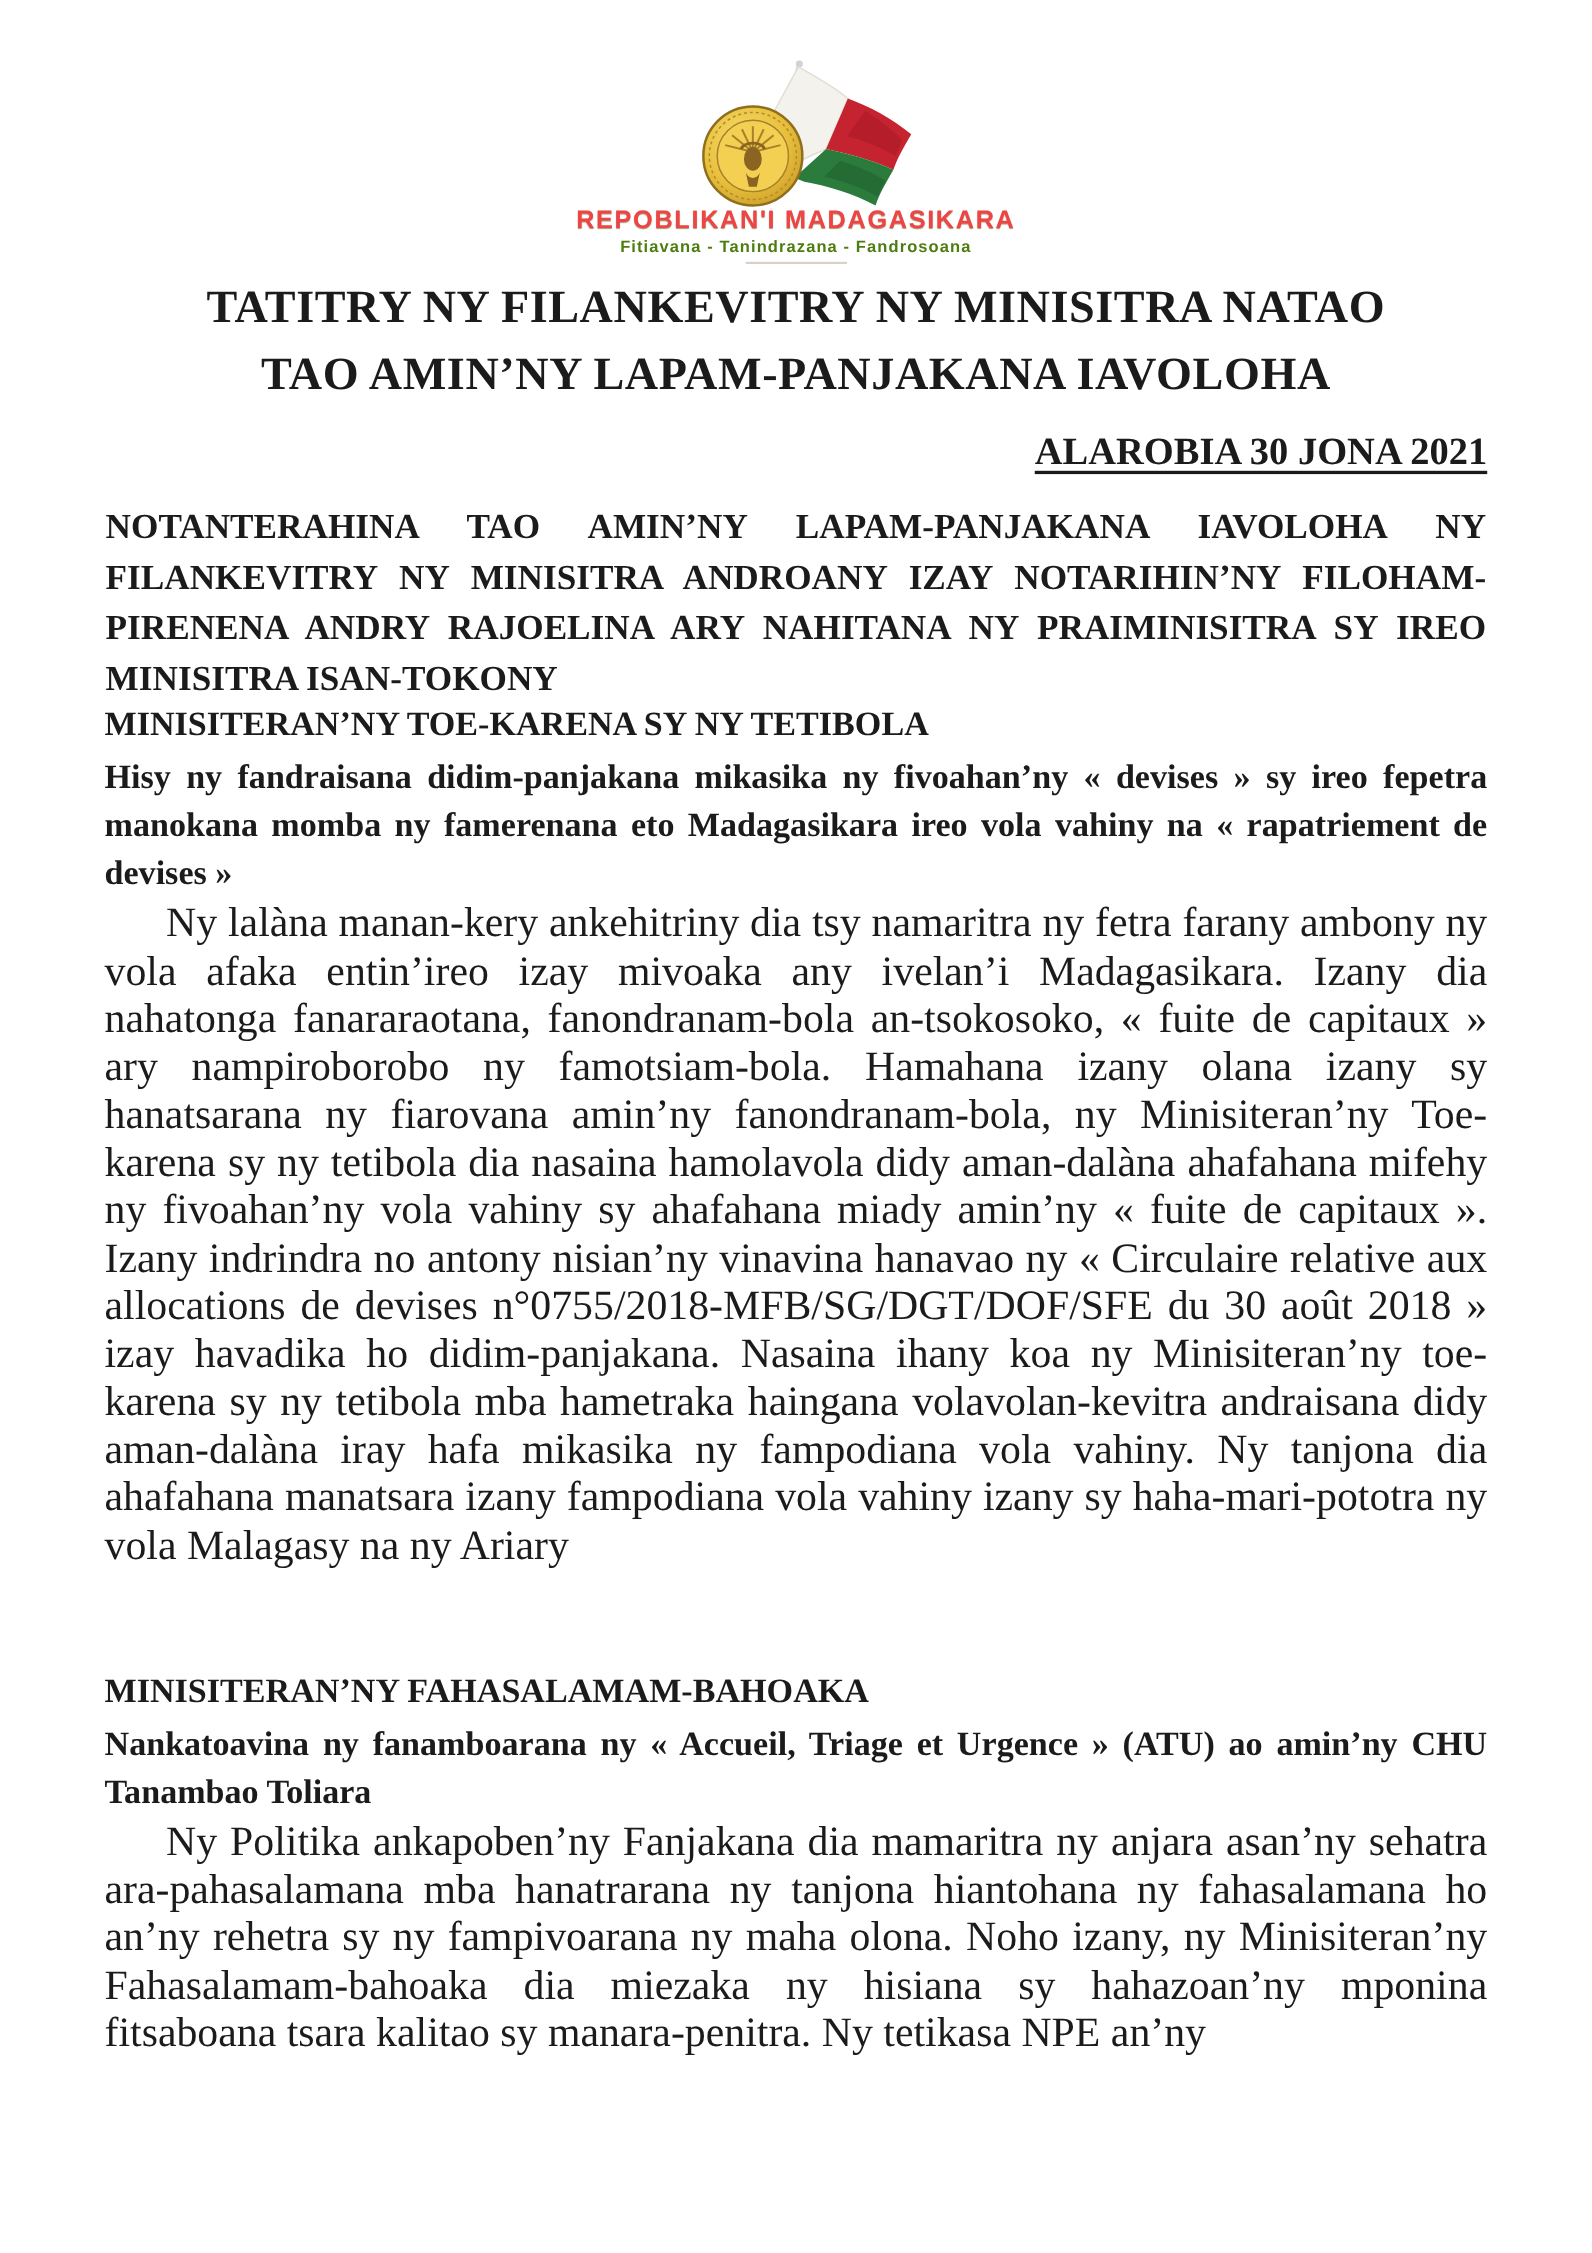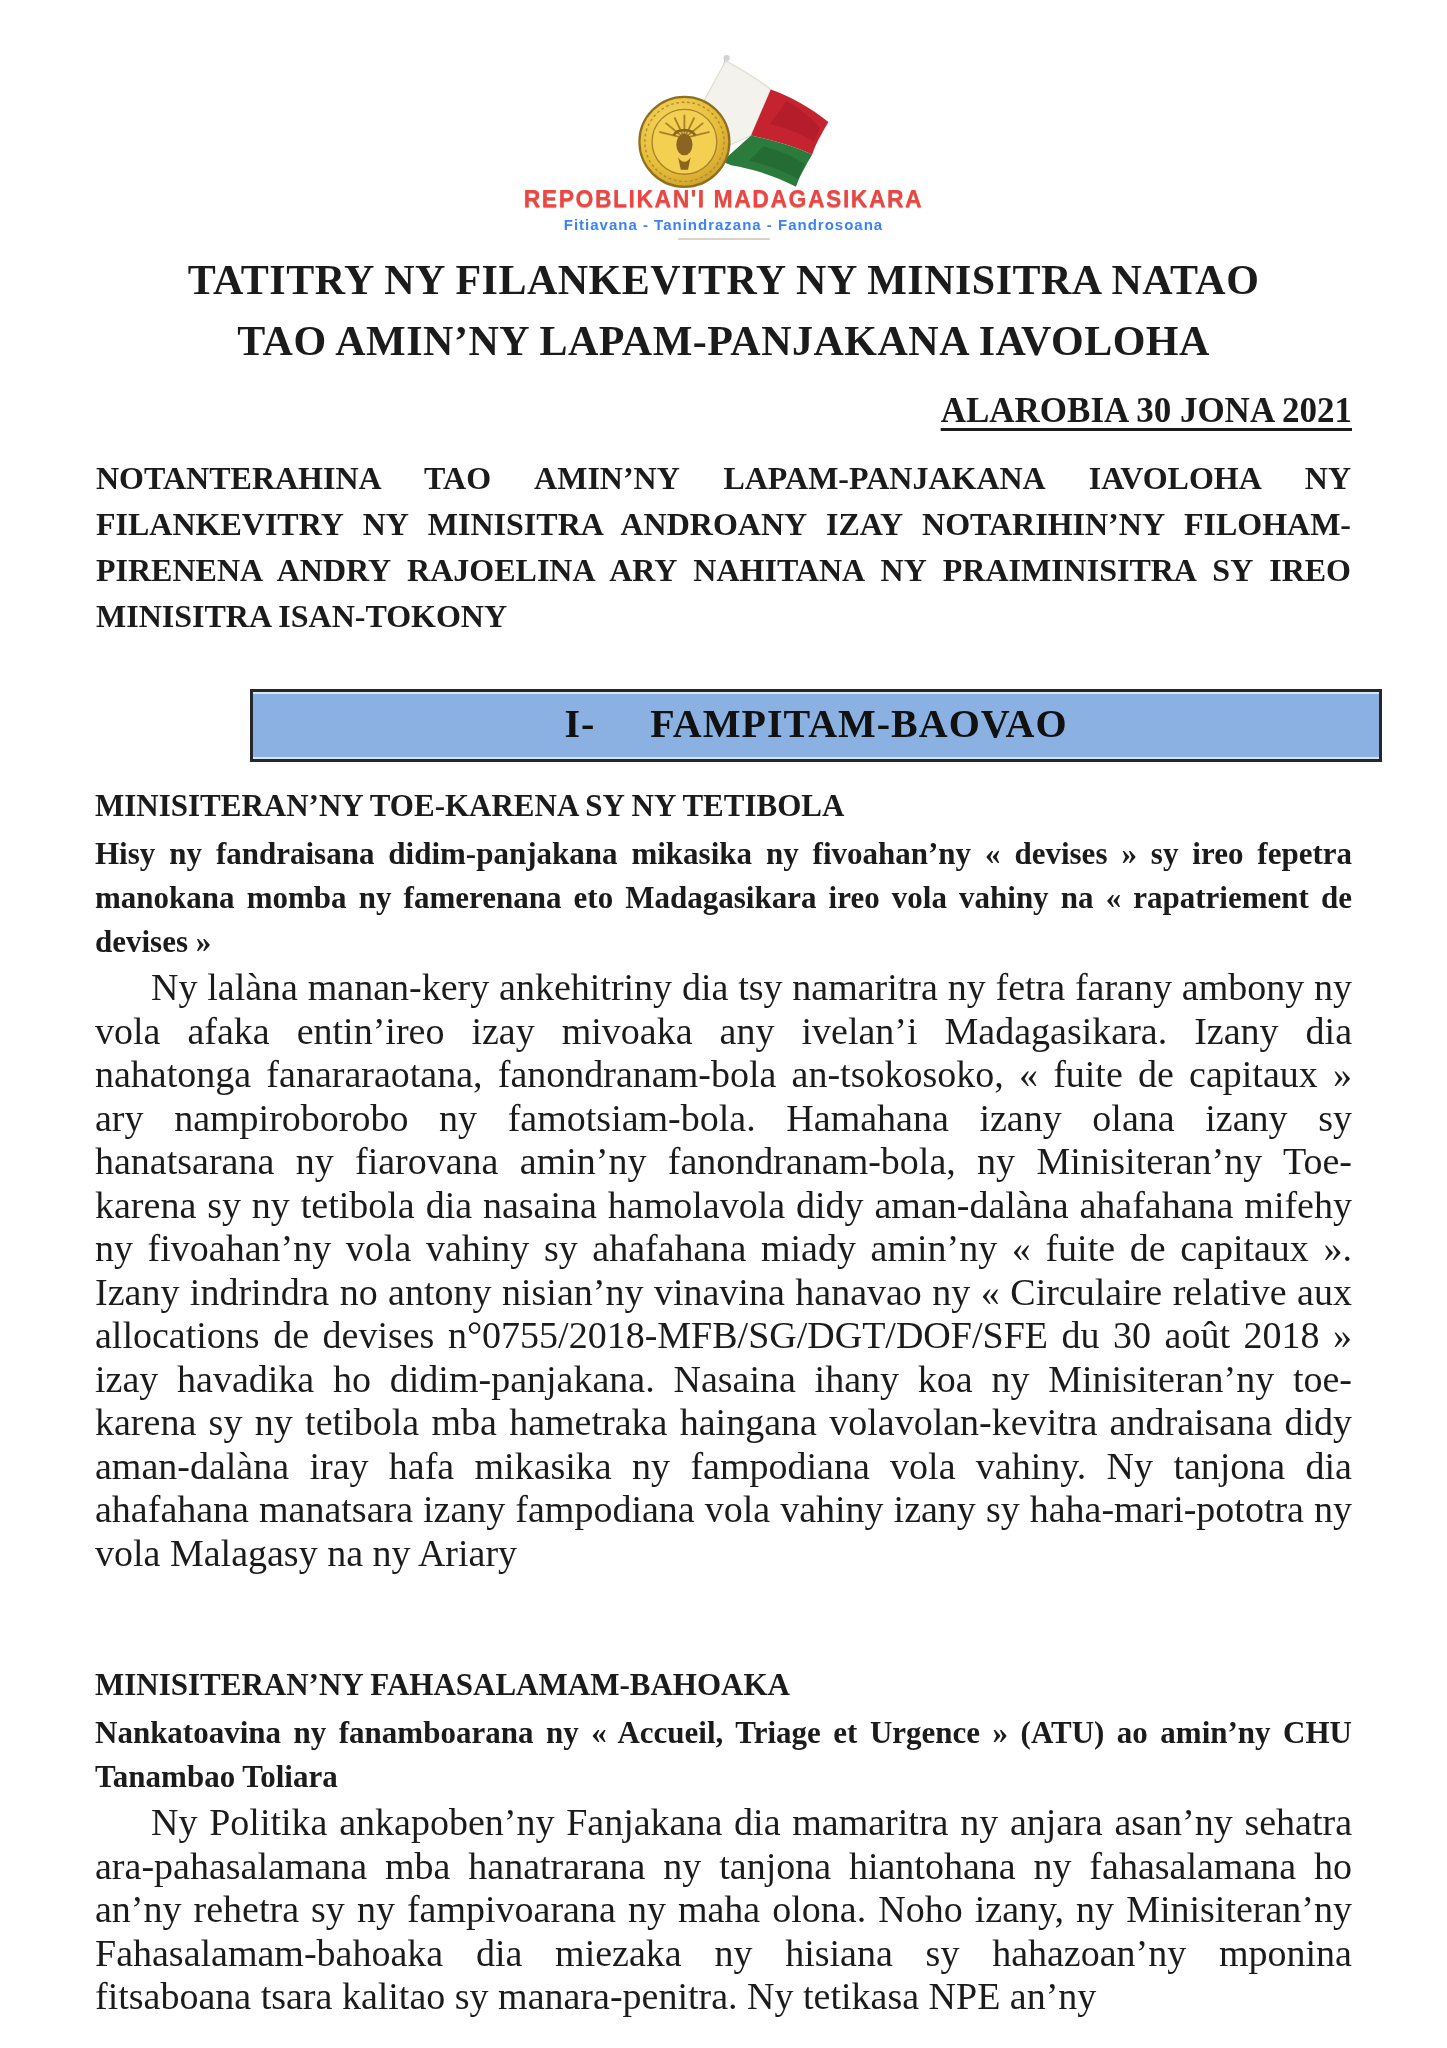--- a/index.html
+++ b/index.html
@@ -21,21 +21,21 @@
   .emblem { width:252px; height:136px; display:block; margin:0 auto; }
   .brand {
     font-family:"Liberation Sans", sans-serif;
     font-weight:bold; font-size:23px; letter-spacing:1.5px;
     color:#ef4444; text-shadow:0 1px 1px rgba(92,64,12,.55);
     margin-top:-4px;
   }
   .motto {
     font-family:"Liberation Sans", sans-serif;
     font-weight:bold; font-size:15px; letter-spacing:1px;
-    color:#3b82f6; margin-top:3px;
+    color:#4d7c0f; margin-top:3px;
   }
   .logo-rule { width:92px; border-top:2px solid #d9d3c5; margin:5px auto 0 auto; }
 
   
   .title { font-size:42px; line-height:61px; font-weight:bold; text-align:center; letter-spacing:.5px; margin:10px 0 19px 0; }
   .tline { display:block; }
   .date {
     font-size:35px; font-weight:bold; text-align:right;
     text-decoration:underline; text-decoration-thickness:3px; text-underline-offset:6px;
     margin:14px 0 24px 0;
@@ -115,23 +115,20 @@
 
   <h1 class="title">
     <span class="tline">TATITRY NY FILANKEVITRY NY MINISITRA NATAO</span>
     <span class="tline">TAO AMIN’NY LAPAM-PANJAKANA IAVOLOHA</span>
   </h1>
 
   <div class="date">ALAROBIA 30 JONA 2021</div>
 
   <p class="lead">NOTANTERAHINA TAO AMIN’NY LAPAM-PANJAKANA IAVOLOHA NY FILANKEVITRY NY MINISITRA ANDROANY IZAY NOTARIHIN’NY FILOHAM-PIRENENA ANDRY RAJOELINA ARY NAHITANA NY PRAIMINISITRA SY IREO MINISITRA ISAN-TOKONY</p>
 
-  <div class="banner" style="background: rgb(138, 177, 225); border-color: rgb(38, 39, 43);">
-    <span class="banner-num">I-</span><span class="banner-gap"></span><span class="banner-label">FAMPITAM-BAOVAO</span>
-  </div>
 
   <section class="section">
     <h2 class="sec-head">MINISITERAN’NY TOE-KARENA SY NY TETIBOLA</h2>
     <p class="sec-sub">Hisy ny fandraisana didim-panjakana mikasika ny fivoahan’ny « devises » sy ireo fepetra manokana momba ny famerenana eto Madagasikara ireo vola vahiny na « rapatriement de devises »</p>
     <p class="para">Ny lalàna manan-kery ankehitriny dia tsy namaritra ny fetra farany ambony ny vola afaka entin’ireo izay mivoaka any ivelan’i Madagasikara. Izany dia nahatonga fanararaotana, fanondranam-bola an-tsokosoko, « fuite de capitaux » ary nampiroborobo ny famotsiam-bola. Hamahana izany olana izany sy hanatsarana ny fiarovana amin’ny fanondranam-bola, ny Minisiteran’ny Toe-karena sy ny tetibola dia nasaina hamolavola didy aman-dalàna ahafahana mifehy ny fivoahan’ny vola vahiny sy ahafahana miady amin’ny « fuite de capitaux ». Izany indrindra no antony nisian’ny vinavina hanavao ny « Circulaire relative aux allocations de devises n°0755/2018-MFB/SG/DGT/DOF/SFE du 30 août 2018 » izay havadika ho didim-panjakana. Nasaina ihany koa ny Minisiteran’ny toe-karena sy ny tetibola mba hametraka haingana volavolan-kevitra andraisana didy aman-dalàna iray hafa mikasika ny fampodiana vola vahiny. Ny tanjona dia ahafahana manatsara izany fampodiana vola vahiny izany sy haha-mari-pototra ny vola Malagasy na ny Ariary</p>
   </section>
 
   <section class="section sec--second">
     <h2 class="sec-head">MINISITERAN’NY FAHASALAMAM-BAHOAKA</h2>
     <p class="sec-sub">Nankatoavina ny fanamboarana ny « Accueil, Triage et Urgence » (ATU) ao amin’ny CHU Tanambao Toliara</p>

